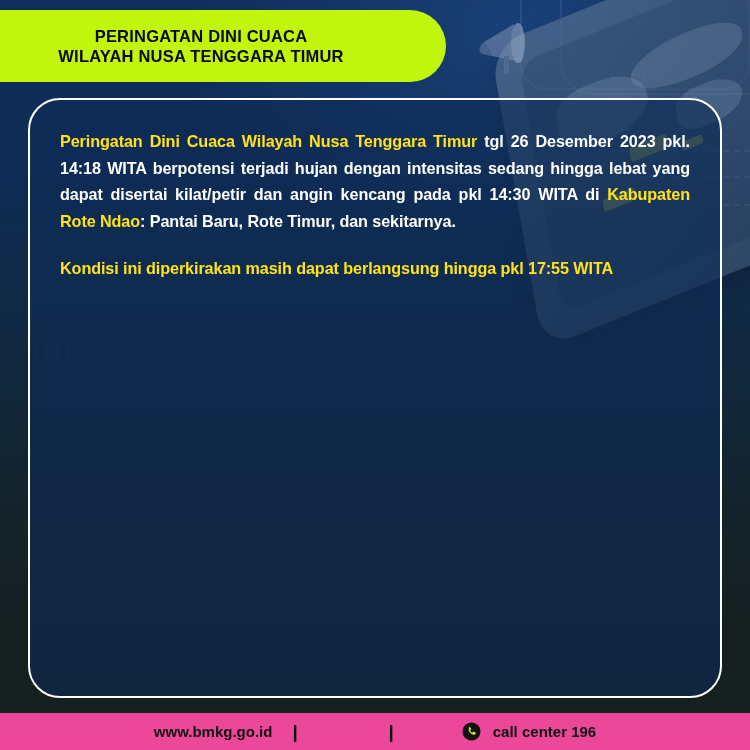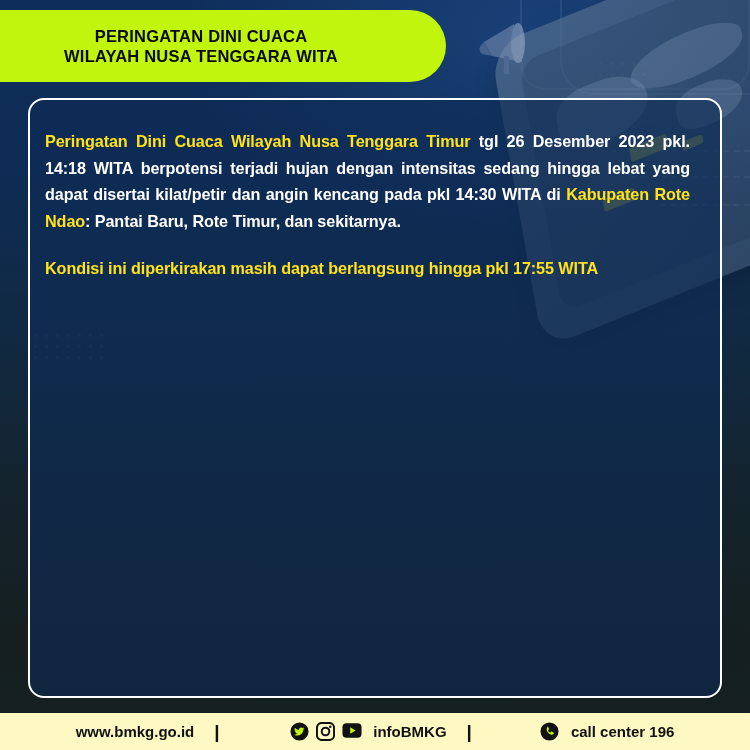--- a/index.html
+++ b/index.html
@@ -103,41 +103,41 @@
     flex:1; text-align:center; padding-right:44px;
     color:#0a0a0a; font-weight:bold; line-height:1.24;
     font-size:16.5px; letter-spacing:.2px;
   }
 
   
   .card {
     position:absolute; left:28px; top:98px;
     width:694px; height:600px;
     border:2.5px solid #ffffff;
-    border-radius:16px;
+    border-radius:32px;
     background:rgba(14,44,86,.62);
     z-index:5;
-    padding:28px 30px 0 15px;
+    padding:28px 30px 0 30px;
   }
   .para {
     color:#ffffff;
     font-size:16.2px;
     font-weight:bold;
     line-height:1.64;
     text-align:justify;
     margin-bottom:21px;
     letter-spacing:-.1px;
   }
   .para:last-child { margin-bottom:0; }
   .hl { color:#ffe21a; }
 
   
   .footer {
     position:absolute; left:0; bottom:0; width:750px; height:37px;
-    background:#fef9c3;
+    background:#ec4899;
     display:flex; align-items:center; justify-content:center;
     gap:0; z-index:7;
   }
   .f-site { font-size:15px; font-weight:bold; color:#111; }
   .f-sep { font-size:19px; font-weight:bold; color:#111; margin:0 20px; }
   .f-group { display:flex; align-items:center; gap:7px; }
   .f-handle { font-size:15px; font-weight:bold; color:#111; margin-left:5px; }
   .f-call { font-size:15px; font-weight:bold; color:#111; margin-left:5px; }
   .ic { width:19px; height:19px; flex:0 0 auto; display:block; }
   .spacer-a { width:56px; }
@@ -176,61 +176,39 @@
     <path d="M14 26 L44 8 L52 46 L22 40 Z" fill="#7e93b4"></path>
     <ellipse cx="48" cy="27" rx="7" ry="20" fill="#9fb2cd"></ellipse>
     <path d="M14 26 L22 40 L12 38 Q6 33 14 26 Z" fill="#6a80a2"></path>
     <rect x="34" y="40" width="5" height="18" fill="#5d7falpha" style="fill:#5d729a"></rect>
   </svg>
 </div>
 
 <div class="header">
   <div class="header-titles">
     <div>PERINGATAN DINI CUACA</div>
-    <div>WILAYAH NUSA TENGGARA WITA</div>
+    <div>WILAYAH NUSA TENGGARA TIMUR</div>
   </div>
 </div>
 
 <div class="card">
 
   <p class="para">
     <span class="hl">Peringatan Dini Cuaca Wilayah Nusa Tenggara Timur</span><span> tgl 26 Desember 2023 pkl. 14:18 WITA berpotensi terjadi hujan dengan intensitas sedang hingga lebat yang dapat disertai kilat/petir dan angin kencang pada pkl 14:30 WITA di </span><span class="hl">Kabupaten Rote Ndao</span><span>: Pantai Baru, Rote Timur, dan sekitarnya.</span>
   </p>
 
 
   <p class="para hl">Kondisi ini diperkirakan masih dapat berlangsung hingga pkl 17:55 WITA</p>
 
 </div>
 
 <div class="footer">
   <span class="f-site">www.bmkg.go.id</span>
   <span class="f-sep spacer-a">|</span>
 
-  <span class="f-group">
-    <span class="ic">
-      <svg viewBox="0 0 20 20" width="19" height="19">
-        <circle cx="10" cy="10" r="9.5" fill="#111"></circle>
-        <path d="M15 6.6c-.4.2-.8.3-1.2.4.4-.3.8-.7.9-1.2-.4.3-.9.5-1.4.6-.4-.4-1-.7-1.6-.7-1.2 0-2.2 1-2.2 2.2 0 .2 0 .3.1.5-1.8-.1-3.4-1-4.5-2.3-.2.3-.3.7-.3 1.1 0 .8.4 1.4 1 1.8-.4 0-.7-.1-1-.3 0 1.1.8 2 1.8 2.2-.2.1-.4.1-.6.1-.1 0-.3 0-.4-.1.3.9 1.1 1.5 2.1 1.5-.8.6-1.7.9-2.8.9h-.5c1 .6 2.2 1 3.4 1 4.1 0 6.3-3.4 6.3-6.3v-.3c.5-.3.8-.7 1.1-1.1z" fill="#c2f50d"></path>
-      </svg>
-    </span>
-    <span class="ic">
-      <svg viewBox="0 0 20 20" width="19" height="19">
-        <rect x="1" y="1" width="18" height="18" rx="5" fill="none" stroke="#111" stroke-width="2.1"></rect>
-        <circle cx="10" cy="10" r="4" fill="none" stroke="#111" stroke-width="2.1"></circle>
-        <circle cx="15" cy="5" r="1.3" fill="#111"></circle>
-      </svg>
-    </span>
-    <span class="ic">
-      <svg viewBox="0 0 22 18" width="20" height="17">
-        <rect x="0.5" y="1" width="21" height="16" rx="4.5" fill="#111"></rect>
-        <path d="M9 5.4 L15 9 L9 12.6 Z" fill="#c2f50d"></path>
-      </svg>
-    </span>
-    <span class="f-handle">infoBMKG</span>
-  </span>
 
   <span class="f-sep">|</span>
   <span class="spacer-b"></span>
 
   <span class="f-group">
     <span class="ic">
       <svg viewBox="0 0 20 20" width="19" height="19">
         <circle cx="10" cy="10" r="9.5" fill="#111"></circle>
         <path d="M7.2 5.2c.5-.5 1.2-.4 1.5.2l.8 1.5c.2.4.1.8-.2 1.1l-.6.5c-.1.1-.2.3-.1.5.3.8 1.1 1.7 1.9 2.1.2.1.4 0 .5-.1l.5-.6c.3-.3.7-.4 1.1-.2l1.5.8c.6.3.7 1 .2 1.5-.8.8-1.9 1-3 .6-1.6-.6-3.4-2.4-4.1-4-.4-1.1-.2-2.2.6-3z" fill="#c2f50d"></path>
       </svg>

